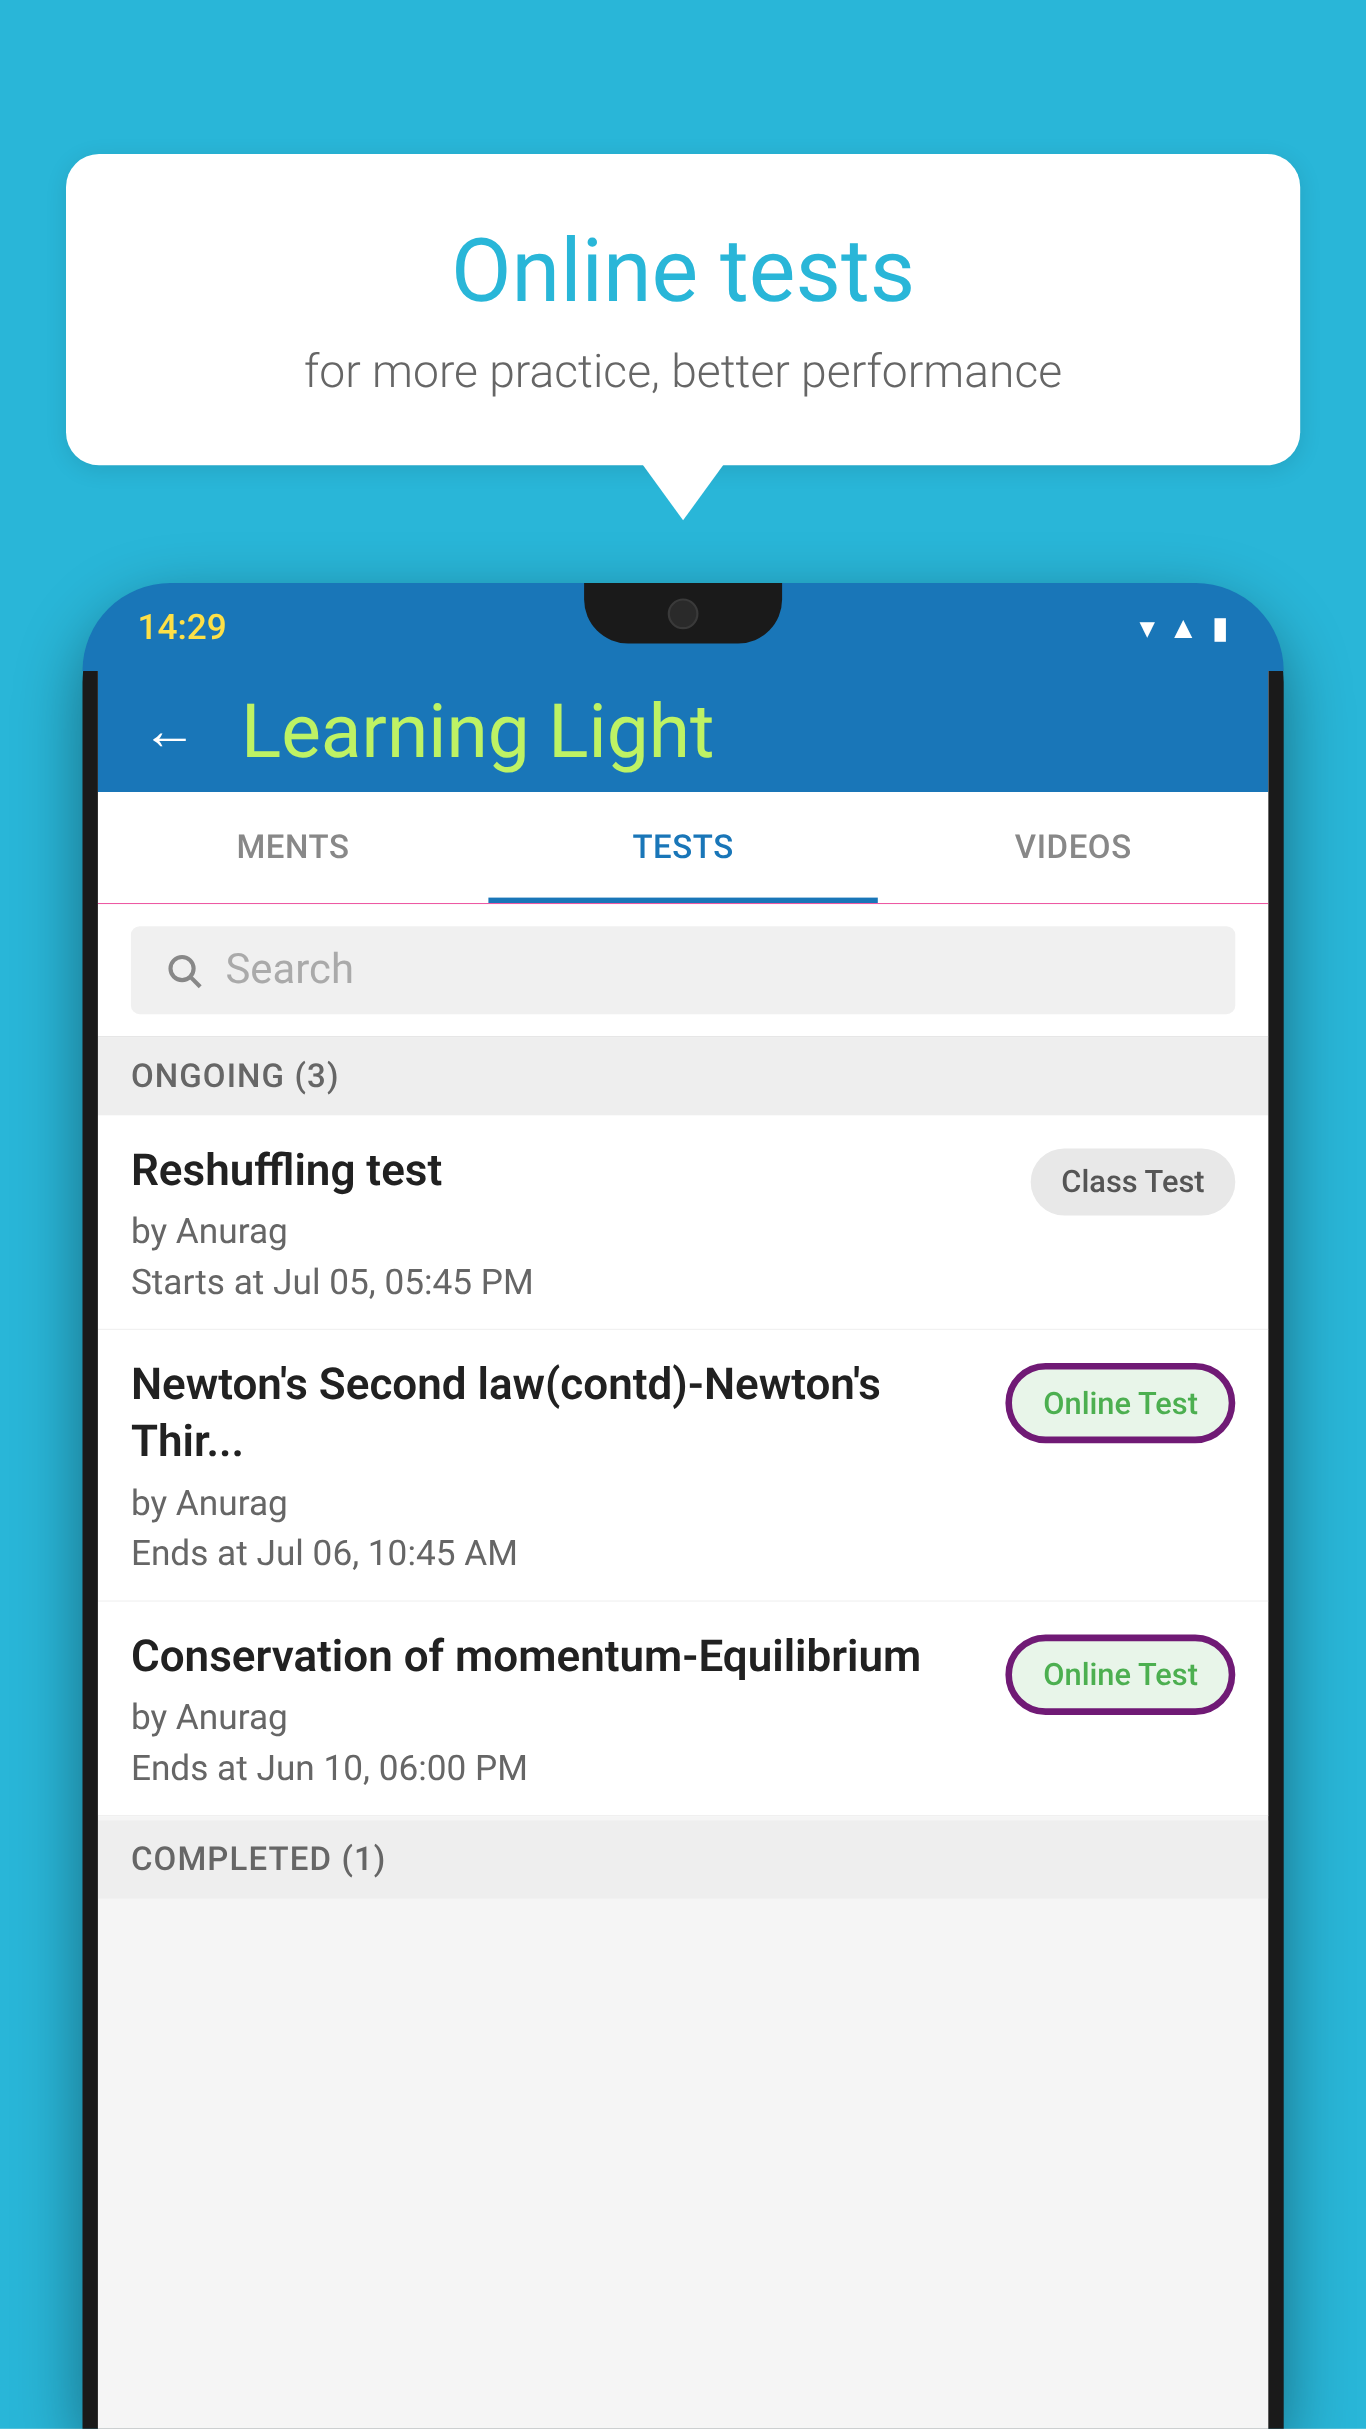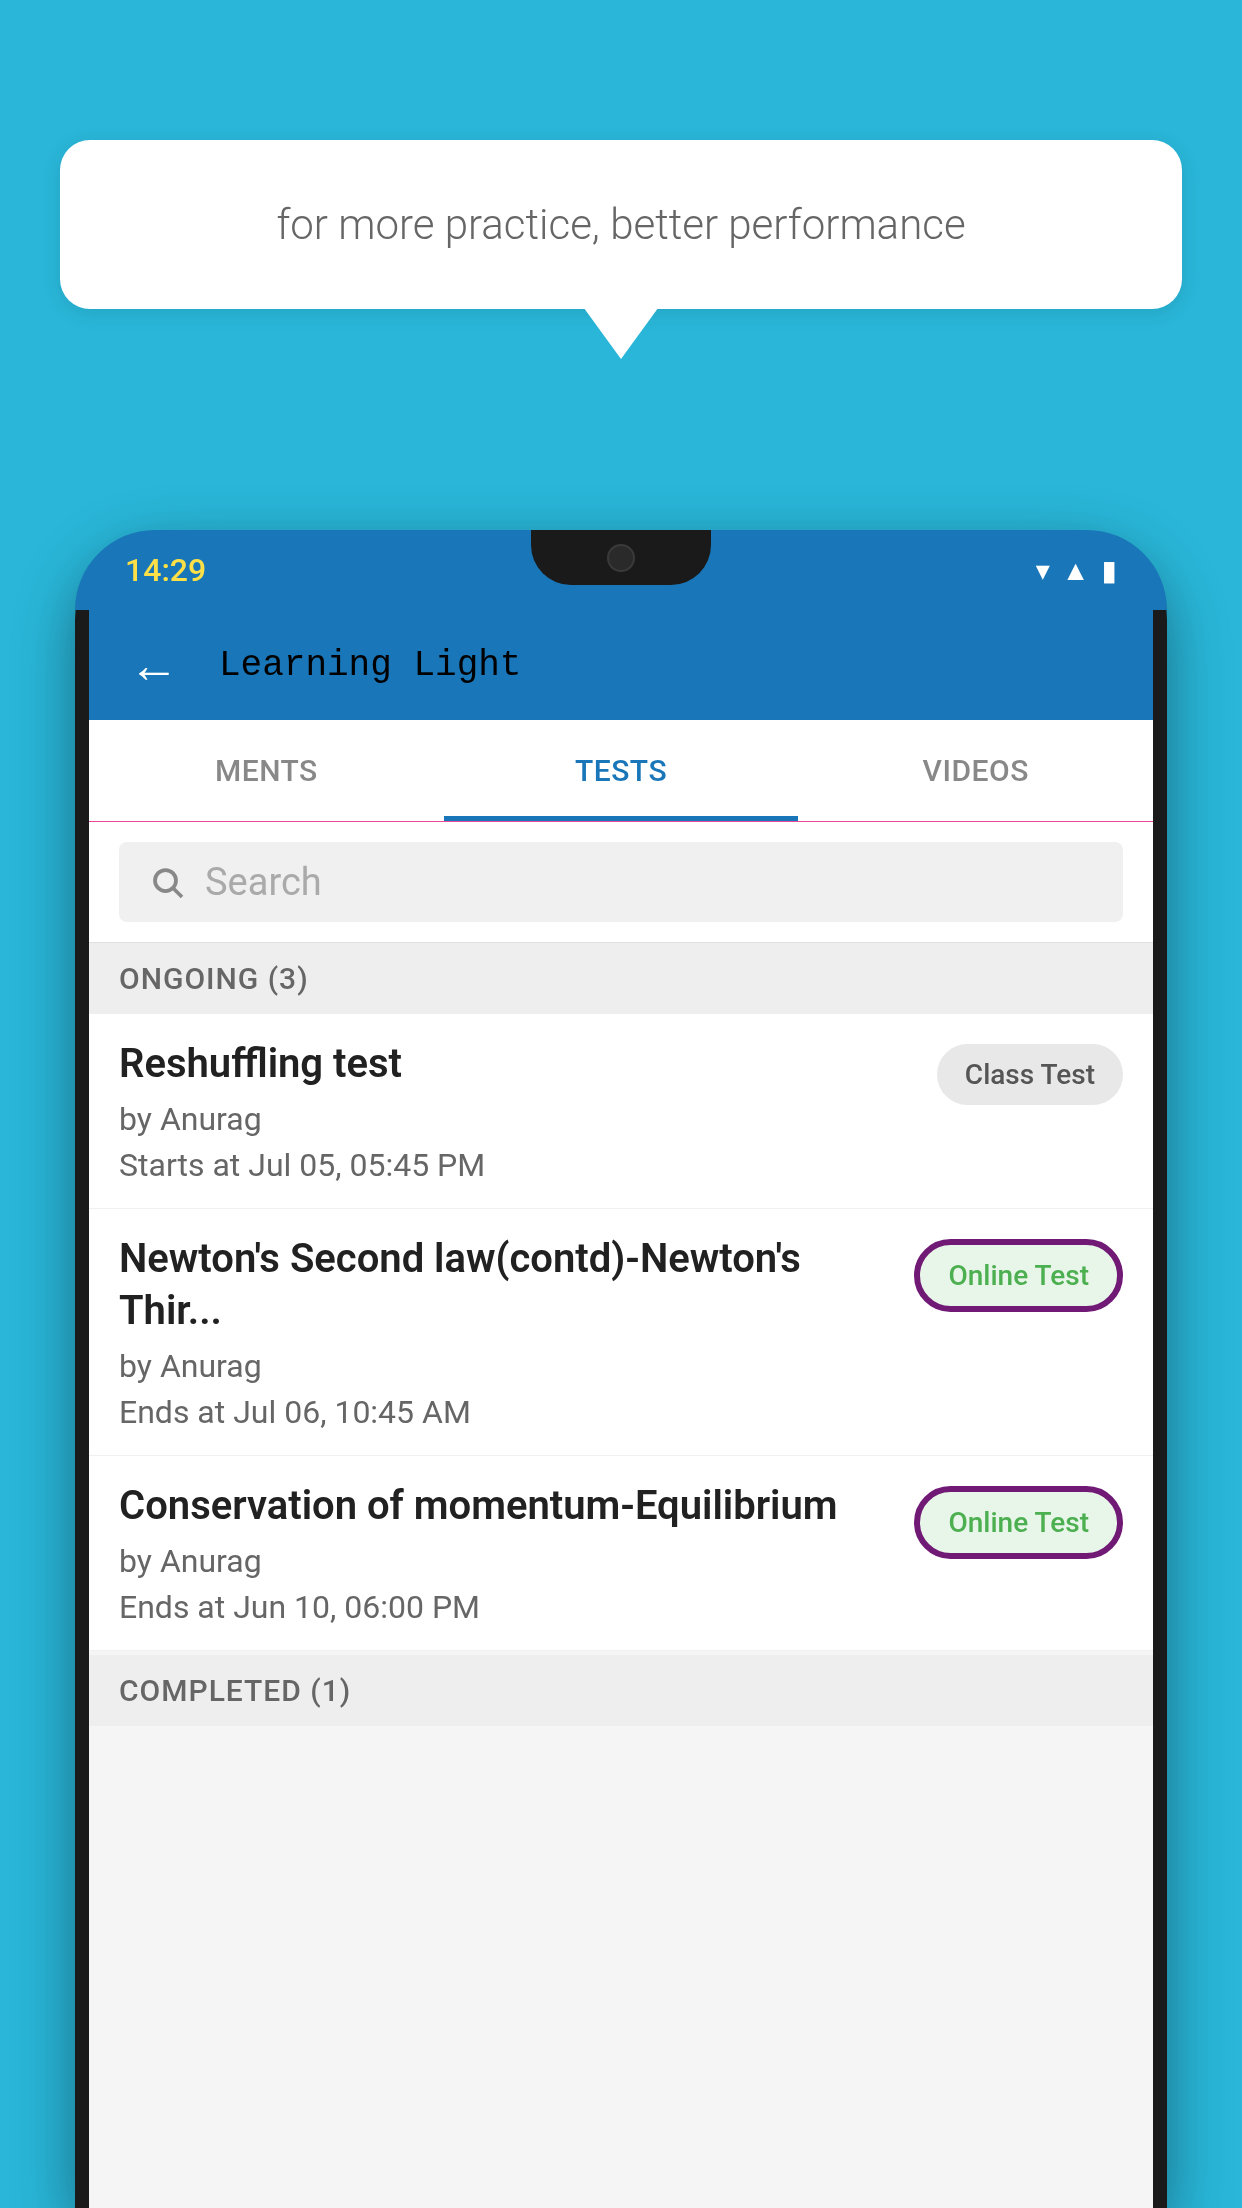--- a/index.html
+++ b/index.html
@@ -141,24 +141,23 @@
       gap: 40px;
     }
 
     .back-arrow {
       color: white;
       font-size: 50px;
       line-height: 1;
     }
 
     .app-title {
-      color: #000000;
-      font-size: 36px;
+      color: #bef264;
+      font-size: 68px;
       font-weight: 400;
-      font-family: Liberation Mono, monospace;
     }
 
     
     .tabs-bar {
       background: white;
       display: flex;
       align-items: center;
       border-bottom: 1px solid #ec4899;
       height: 102px;
       overflow: hidden;
@@ -297,20 +296,21 @@
       background: #eeeeee;
       padding: 18px 30px;
       margin-top: 4px;
     }
   </style>
 </head>
 <body>
 
 <div class="speech-bubble-container">
   <div class="speech-bubble">
+    <div class="bubble-title">Online tests</div>
     <div class="bubble-subtitle">for more practice, better performance</div>
   </div>
 </div>
 
 <div class="phone-frame">
 
   <div class="phone-status-bar">
     <div class="phone-notch">
       <div class="phone-notch-camera"></div>
     </div>

